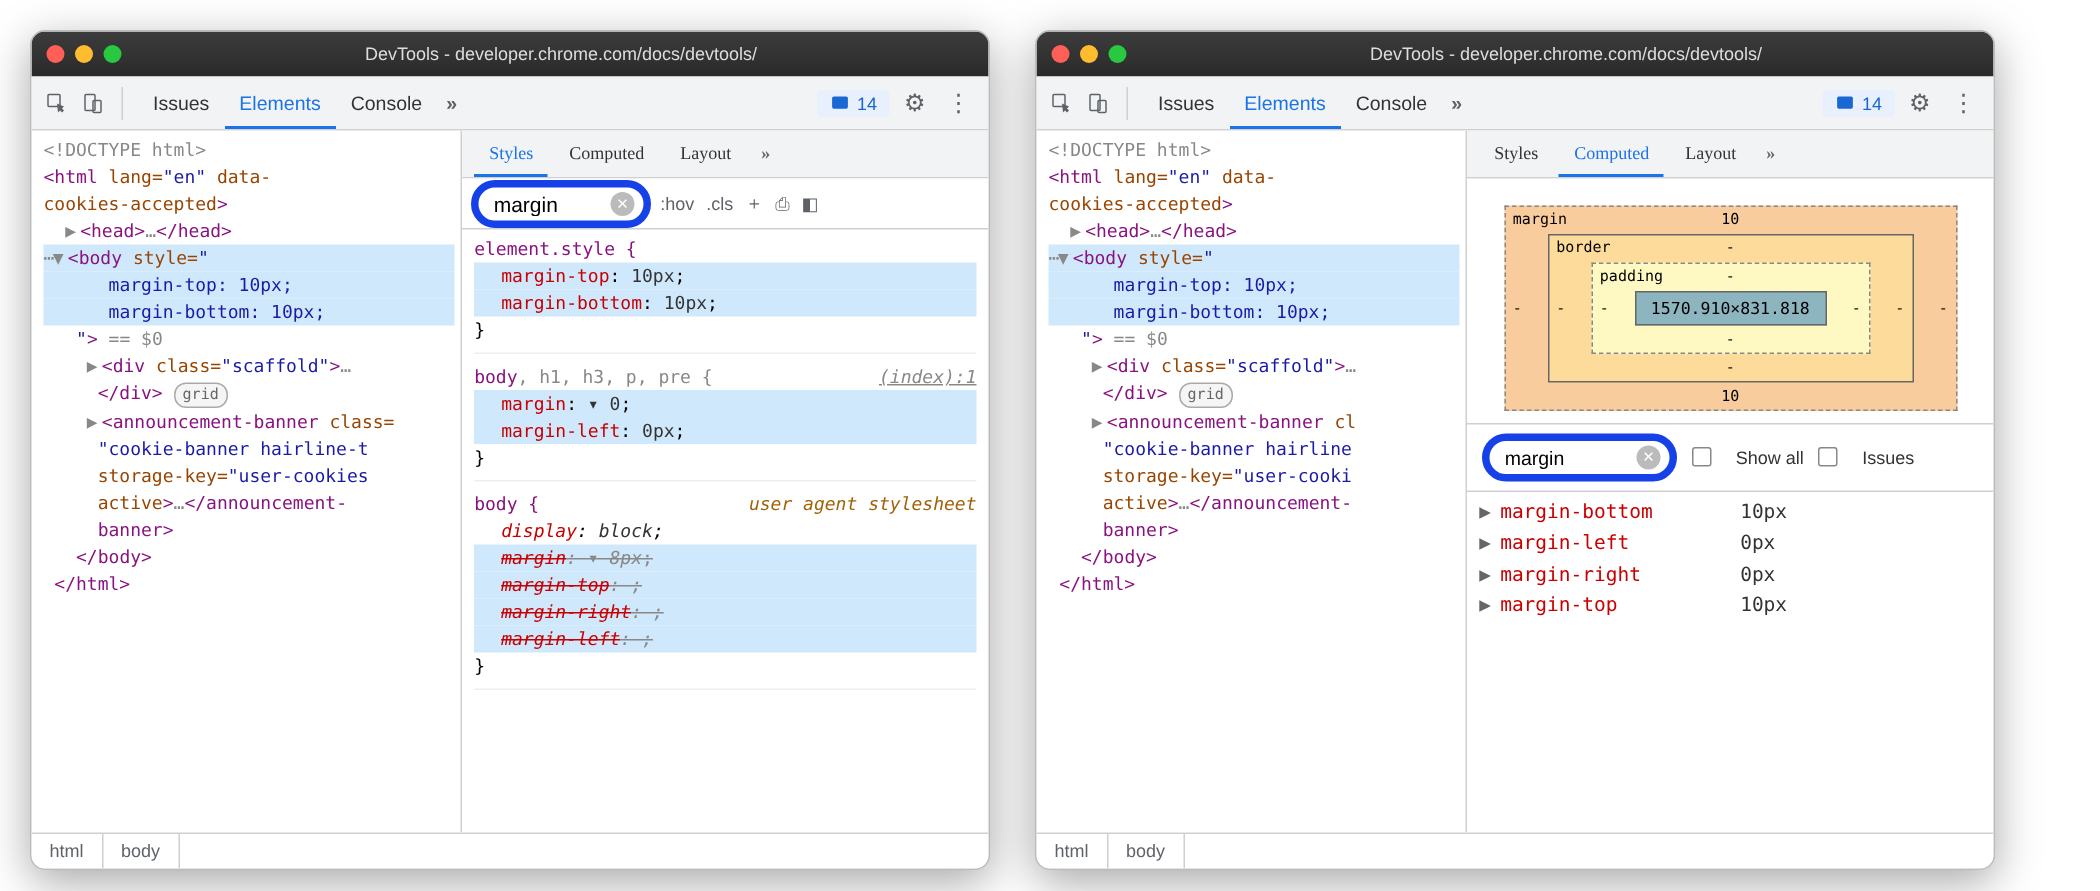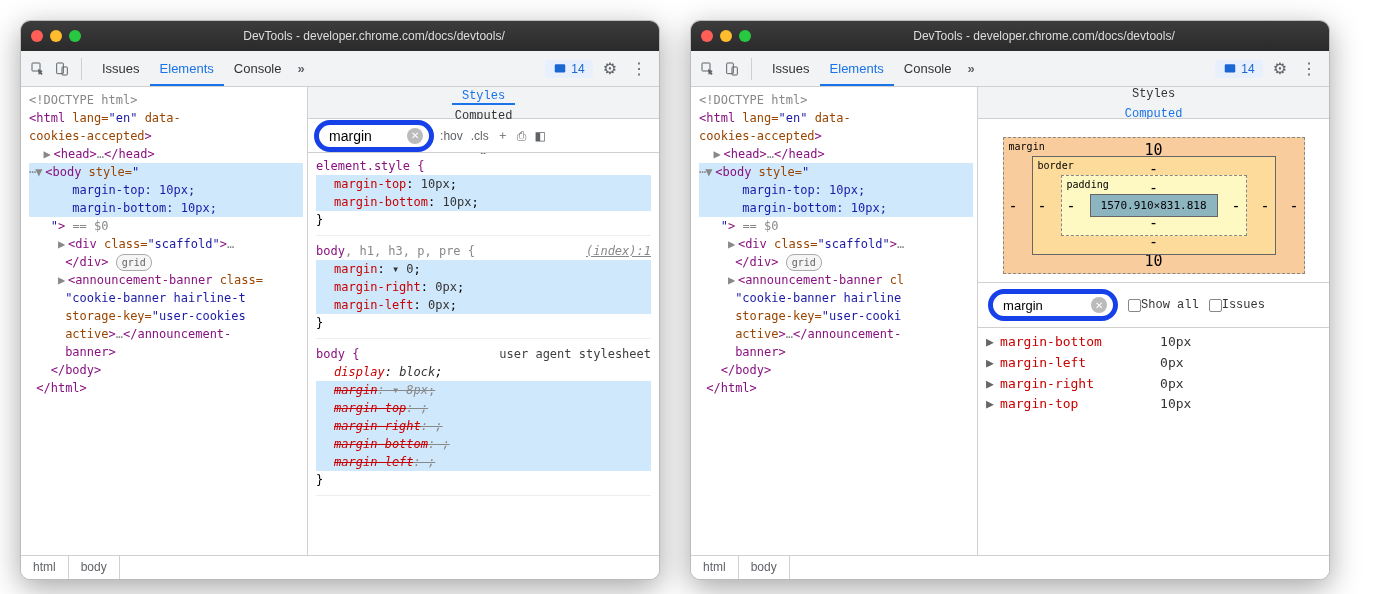--- a/index.html
+++ b/index.html
@@ -62,23 +62,22 @@
   .an{color:var(--attr-name);}
   .av{color:var(--attr-val);}
   .gray{color:#888;}
   .arrow{color:#888;display:inline-block;width:10px;}
   .selrow{background:var(--selected);}
   .gridbadge{display:inline-block;border:1px solid #aaa;border-radius:8px;font-size:10px;padding:0 5px;color:#666;background:#f5f5f5;}
   .dots3{color:#888;letter-spacing:-1px;}
   .sidepane{flex:1;display:flex;flex-direction:column;overflow:hidden;background:#fff;min-width:0;}
   .subtabs{
     height:32px;display:flex;align-items:center;border-bottom:1px solid var(--border);
-    padding:0 8px;gap:4px;font-family:Liberation Mono, monospace;font-size:12px;color:#333;
+    padding:0 8px;gap:4px;font-family:Liberation Serif, serif;font-size:12px;color:#333;
     background:var(--bg);
-    flex-direction:column;
   }
   .subtabs .tab{font-size:12px;}
   .filterbar{
     height:34px;border-bottom:1px solid var(--border);display:flex;align-items:center;
     padding:0 6px;gap:6px;color:#5f6368;font-family:-apple-system,Helvetica,Arial,sans-serif;font-size:12px;
     background:#fff;position:relative;
   }
   .filterwrap{
     border:5px solid var(--highlight);border-radius:18px;padding:0 6px 0 8px;
     display:flex;align-items:center;height:32px;background:#fff;
@@ -91,51 +90,51 @@
   .rules{flex:1;overflow:auto;padding:4px 8px;line-height:1.5;}
   .rules .sel{color:var(--html-tag);}
   .rules .gsel{color:#888;}
   .rules .prop{color:var(--prop-red);}
   .rules .val{color:#333;}
   .rules .strike{text-decoration:line-through;color:#888;}
   .rules .propstrike{text-decoration:line-through;color:var(--prop-red);}
   .rules .src{float:right;color:#888;font-style:italic;text-decoration:underline;}
   .rules .block{padding-bottom:6px;margin-bottom:6px;border-bottom:1px solid #eee;}
   .rules .decl{padding-left:18px;}
-  .rules .ua{color:#404040;float:right;}
+  .rules .ua{color:#a16207;font-style:italic;float:right;}
   .crumbs{
     height:24px;border-top:1px solid var(--border);display:flex;align-items:stretch;font-size:12px;
     background:#fff;
   }
   .crumbs .c{padding:4px 12px;border-right:1px solid var(--border);color:#5f6368;font-family:-apple-system,Helvetica,Arial,sans-serif;}
   
   .computed{flex:1;display:flex;flex-direction:column;overflow:hidden;}
   .boxmodel{display:flex;justify-content:center;padding:18px 0 8px;background:#fff;}
   .bm-margin{
     border:1px dashed #888;background:#f9cc9d;padding:18px 28px;position:relative;font-size:10px;
   }
   .bm-border{border:1px solid #666;background:#fddb9b;padding:18px 28px;position:relative;}
   .bm-padding{border:1px dashed #888;background:#fef9c3;padding:18px 28px;position:relative;}
   .bm-content{border:1px solid #666;background:#8cb5c0;padding:4px 10px;font-size:11px;}
   .bm-label{position:absolute;top:3px;left:5px;font-size:10px;}
-  .bm-num{position:absolute;font-size:15px;}
+  .bm-num{position:absolute;font-size:10px;}
   .bm-top{top:3px;left:50%;transform:translateX(-50%);}
   .bm-bottom{bottom:3px;left:50%;transform:translateX(-50%);}
   .bm-left{left:5px;top:50%;transform:translateY(-50%);}
   .bm-right{right:5px;top:50%;transform:translateY(-50%);}
   .computed-filterrow{
     display:flex;align-items:center;gap:10px;border-top:1px solid var(--border);border-bottom:1px solid var(--border);
     padding:6px 10px;font-family:-apple-system,Helvetica,Arial,sans-serif;font-size:12px;color:#333;background:#fff;
   }
   .cfwrap{
     border:5px solid var(--highlight);border-radius:18px;padding:0 6px 0 8px;
     display:flex;align-items:center;height:32px;background:#fff;
   }
   .cfwrap input{border:none;outline:none;font-size:13px;width:90px;font-family:-apple-system,Helvetica,Arial,sans-serif;}
-  .chk{display:flex;align-items:center;gap:0;font-family:Liberation Mono, monospace;}
+  .chk{display:flex;align-items:flex-start;gap:16px;}
   .chk .box{width:13px;height:13px;border:1px solid #888;border-radius:2px;}
   .computed-list{flex:1;overflow:auto;padding:4px 8px;line-height:1.6;font-size:13px;}
   .computed-list .row{display:flex;}
   .computed-list .cprop{color:var(--prop-red);width:160px;}
   .computed-list .cval{color:#333;}
   .computed-list .tri{color:#666;width:14px;}
   .hlrow{background:var(--selected);}
 </style>
 </head>
 <body>
@@ -226,31 +225,29 @@
       <div class="rules">
         <div class="block">
           <div><span class="sel">element.style {</span></div>
           <div class="decl hlrow"><span class="prop">margin-top</span>: <span class="val">10px</span>;</div>
           <div class="decl hlrow"><span class="prop">margin-bottom</span>: <span class="val">10px</span>;</div>
           <div>}</div>
         </div>
         <div class="block">
           <div><span class="sel">body</span><span class="gsel">, h1, h3, p, pre {</span><span class="src">(index):1</span></div>
           <div class="decl hlrow"><span class="prop">margin</span>: <span class="val">▾ 0</span>;</div>
-          <div class="decl hlrow"><span class="prop">margin-right</span>: <span class="val">0px</span>;</div>
           <div class="decl hlrow"><span class="prop">margin-left</span>: <span class="val">0px</span>;</div>
           <div>}</div>
         </div>
         <div class="block">
           <div><span class="sel">body {</span><span class="ua">user agent stylesheet</span></div>
           <div class="decl" style="font-style:italic;"><span class="prop" style="font-style:italic;">display</span>: <span class="val">block</span>;</div>
           <div class="decl hlrow"><span class="propstrike" style="font-style:italic;">margin</span><span class="strike" style="font-style:italic;">: </span><span class="strike" style="font-style:italic;">▾ 8px</span><span class="strike">;</span></div>
           <div class="decl hlrow"><span class="propstrike" style="font-style:italic;">margin-top</span><span class="strike" style="font-style:italic;">: ;</span></div>
           <div class="decl hlrow"><span class="propstrike" style="font-style:italic;">margin-right</span><span class="strike" style="font-style:italic;">: ;</span></div>
-          <div class="decl hlrow"><span class="propstrike" style="font-style:italic;">margin-bottom</span><span class="strike" style="font-style:italic;">: ;</span></div>
           <div class="decl hlrow"><span class="propstrike" style="font-style:italic;">margin-left</span><span class="strike" style="font-style:italic;">: ;</span></div>
           <div>}</div>
         </div>
       </div>
     </div>
   </div>
 
   <div class="crumbs">
     <div class="c">html</div>
     <div class="c">body</div>

